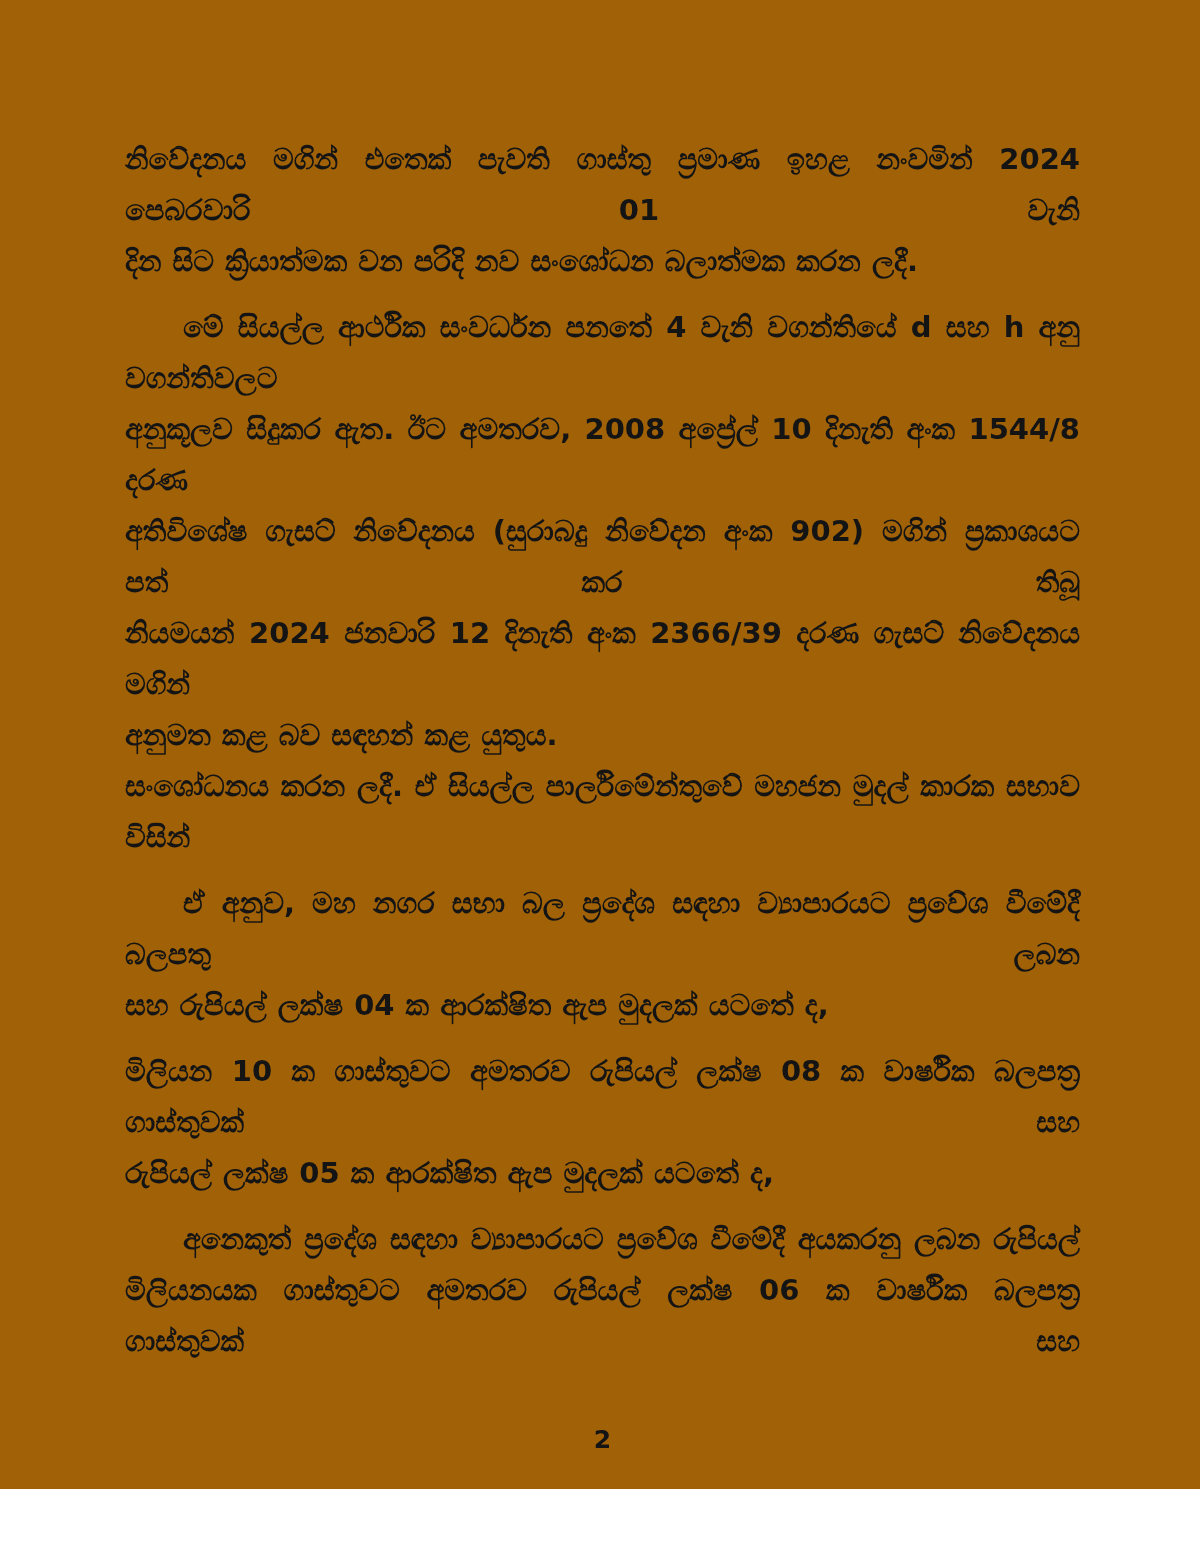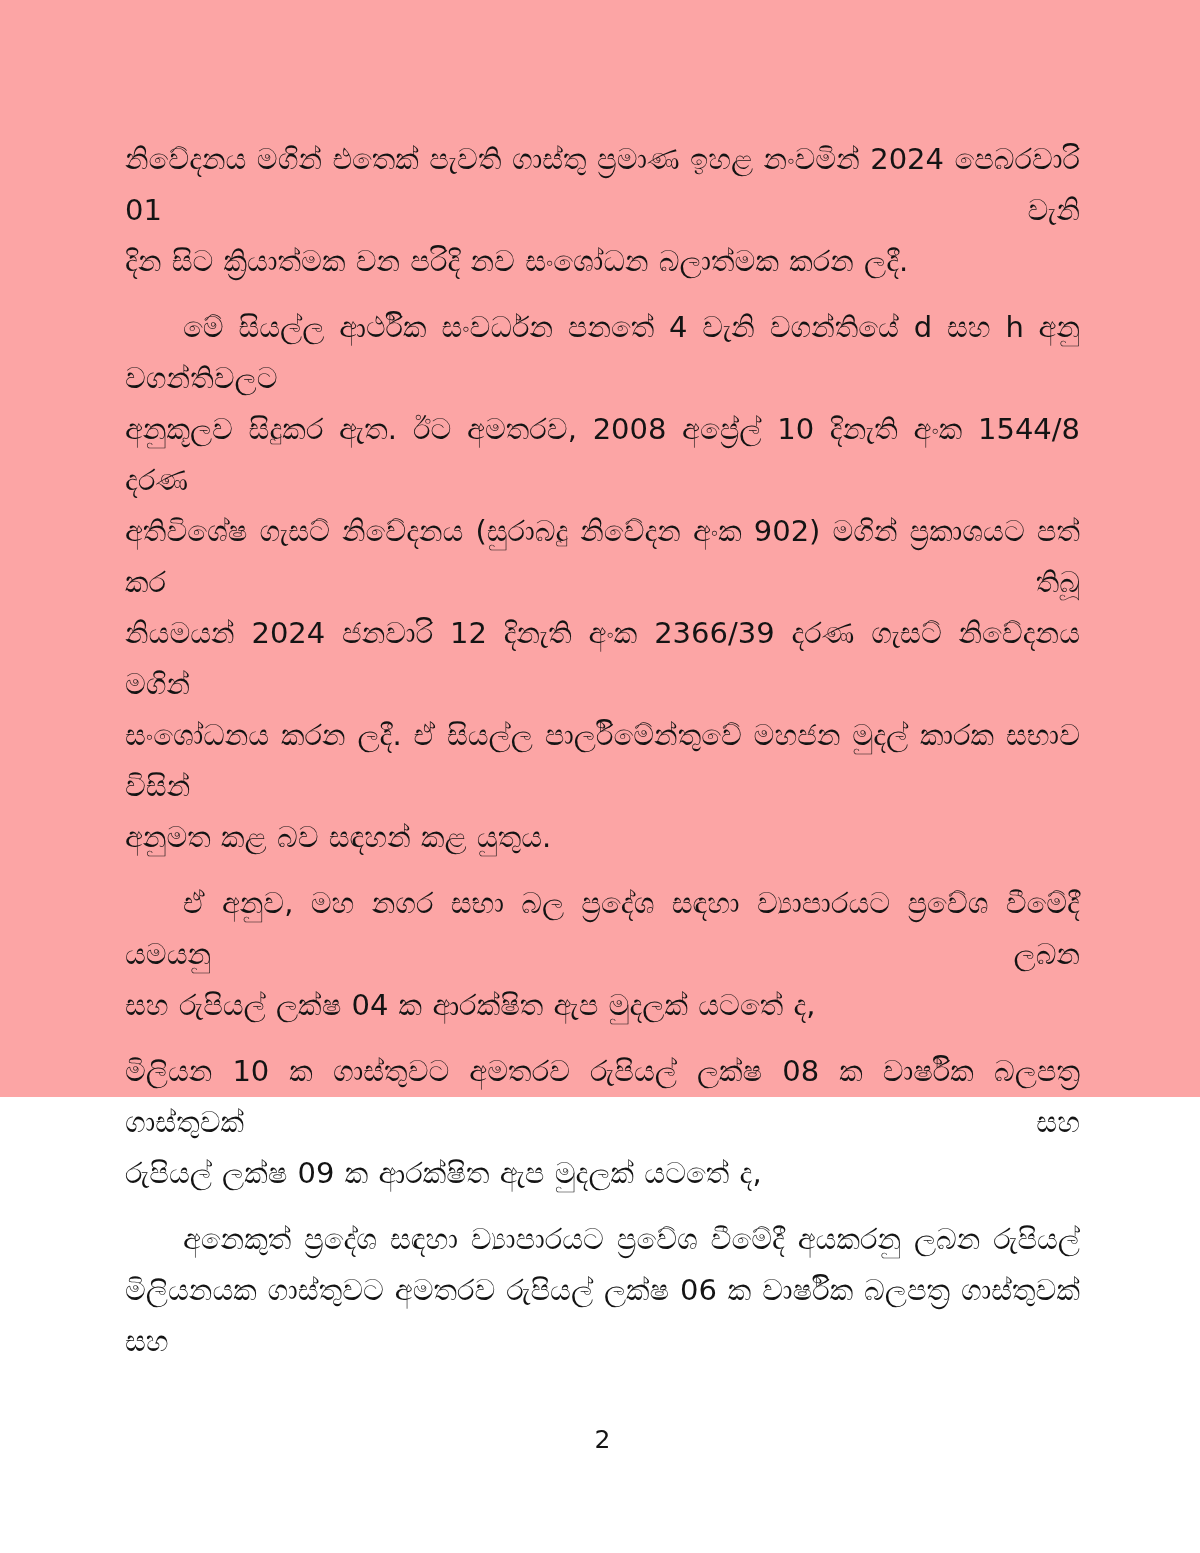--- a/index.html
+++ b/index.html
@@ -11,22 +11,23 @@
   body {
     width: 1200px;
     height: 1553px;
     font-family: "DejaVu Sans", sans-serif;
     color: #141414;
     overflow: hidden;
   }
   .page {
     position: relative;
     width: 1200px;
-    height: 1097px;
-    background: #fca5a5;
+    height: 1489px;
+    background: #a16207;
+    font-weight: bold;
   }
   .doc-body {
     position: absolute;
     left: 125px;
     top: 134px;
     width: 955px;
   }
   .paragraph {
     margin: 0 0 15px 0;
   }
@@ -67,30 +68,30 @@
   <section class="doc-body" id="doc-body">
       <div class="paragraph">
         <div class="line">නිවේදනය මගින් එතෙක් පැවති ගාස්තු ප්‍රමාණ ඉහළ නංවමින් 2024 පෙබරවාරි 01 වැනි</div>
         <div class="line last">දින සිට ක්‍රියාත්මක වන පරිදි නව සංශෝධන බලාත්මක කරන ලදී.</div>
       </div>
       <div class="paragraph">
         <div class="line indent">මේ සියල්ල ආර්ථික සංවර්ධන පනතේ 4 වැනි වගන්තියේ d සහ h අනු වගන්තිවලට</div>
         <div class="line">අනුකූලව සිදුකර ඇත. ඊට අමතරව, 2008 අප්‍රේල් 10 දිනැති අංක 1544/8 දරණ</div>
         <div class="line">අතිවිශේෂ ගැසට් නිවේදනය (සුරාබදු නිවේදන අංක 902) මගින් ප්‍රකාශයට පත් කර තිබූ</div>
         <div class="line">නියමයන් 2024 ජනවාරි 12 දිනැති අංක 2366/39 දරණ ගැසට් නිවේදනය මගින්</div>
+        <div class="line last">අනුමත කළ බව සඳහන් කළ යුතුය.</div>
         <div class="line">සංශෝධනය කරන ලදී. ඒ සියල්ල පාර්ලිමේන්තුවේ මහජන මුදල් කාරක සභාව විසින්</div>
-        <div class="line last">අනුමත කළ බව සඳහන් කළ යුතුය.</div>
       </div>
       <div class="paragraph">
-        <div class="line indent">ඒ අනුව, මහ නගර සභා බල ප්‍රදේශ සඳහා ව්‍යාපාරයට ප්‍රවේශ වීමේදී යමයනු ලබන</div>
+        <div class="line indent">ඒ අනුව, මහ නගර සභා බල ප්‍රදේශ සඳහා ව්‍යාපාරයට ප්‍රවේශ වීමේදී බලපතු ලබන</div>
         <div class="line last">සහ රුපියල් ලක්ෂ 04 ක ආරක්ෂිත ඇප මුදලක් යටතේ ද,</div>
       </div>
       <div class="paragraph">
         <div class="line">මිලියන 10 ක ගාස්තුවට අමතරව රුපියල් ලක්ෂ 08 ක වාර්ෂික බලපත්‍ර ගාස්තුවක් සහ</div>
-        <div class="line last">රුපියල් ලක්ෂ 09 ක ආරක්ෂිත ඇප මුදලක් යටතේ ද,</div>
+        <div class="line last">රුපියල් ලක්ෂ 05 ක ආරක්ෂිත ඇප මුදලක් යටතේ ද,</div>
       </div>
       <div class="paragraph">
         <div class="line indent">අනෙකුත් ප්‍රදේශ සඳහා ව්‍යාපාරයට ප්‍රවේශ වීමේදී අයකරනු ලබන රුපියල්</div>
         <div class="line">මිලියනයක ගාස්තුවට අමතරව රුපියල් ලක්ෂ 06 ක වාර්ෂික බලපත්‍ර ගාස්තුවක් සහ</div>
       </div>
     </section>
   <footer class="footer">
     <span class="pagenum">2</span>
   </footer>
 </main>

